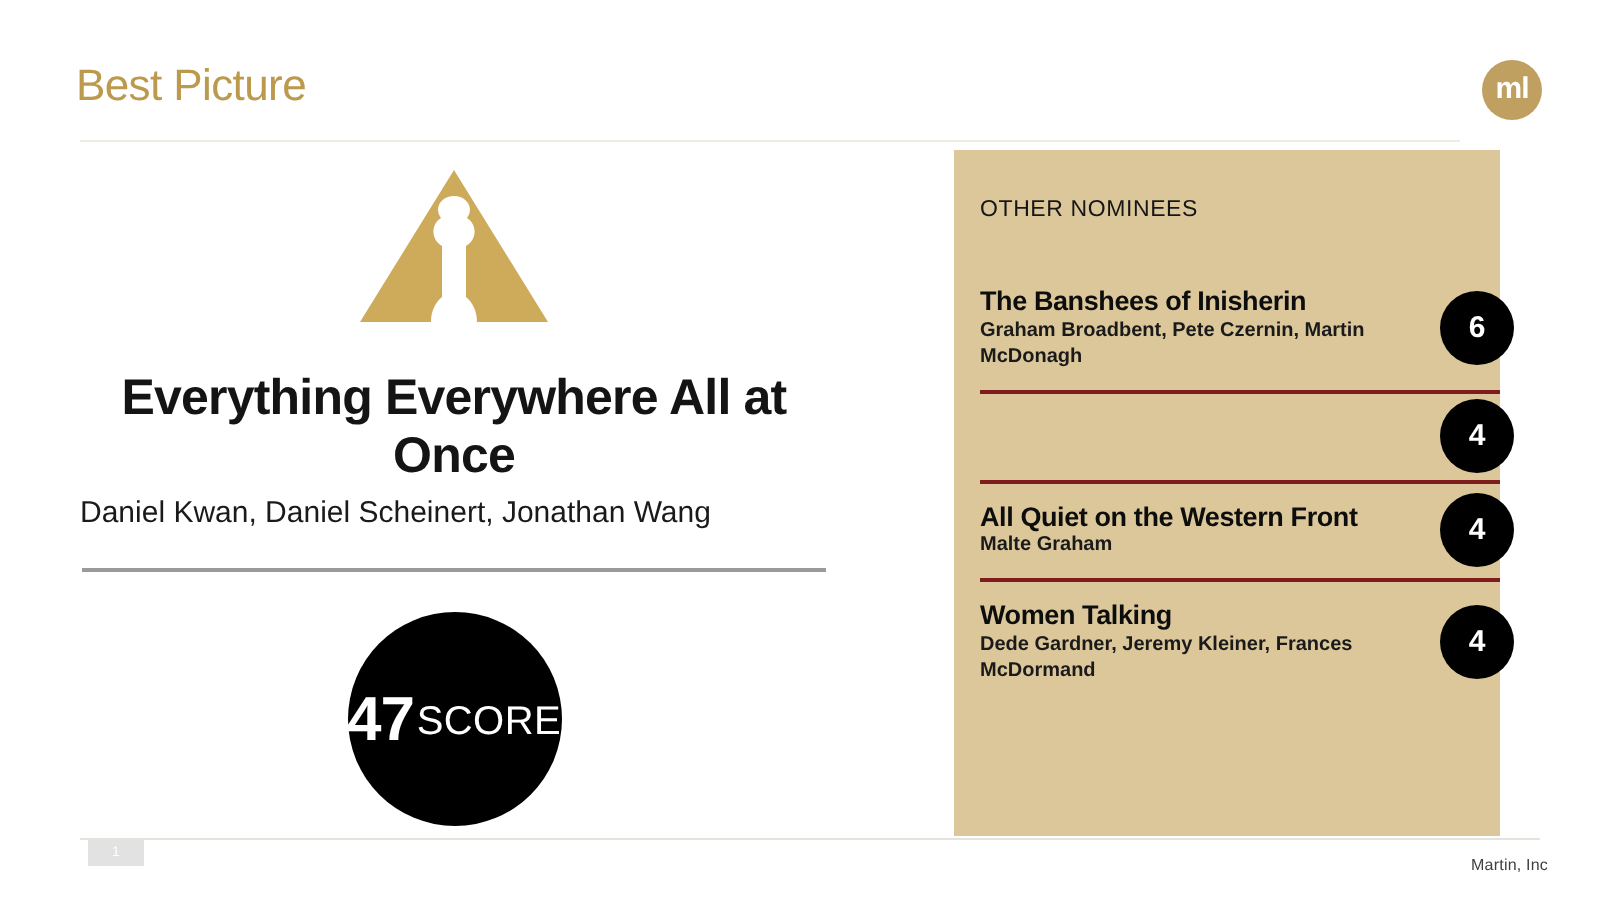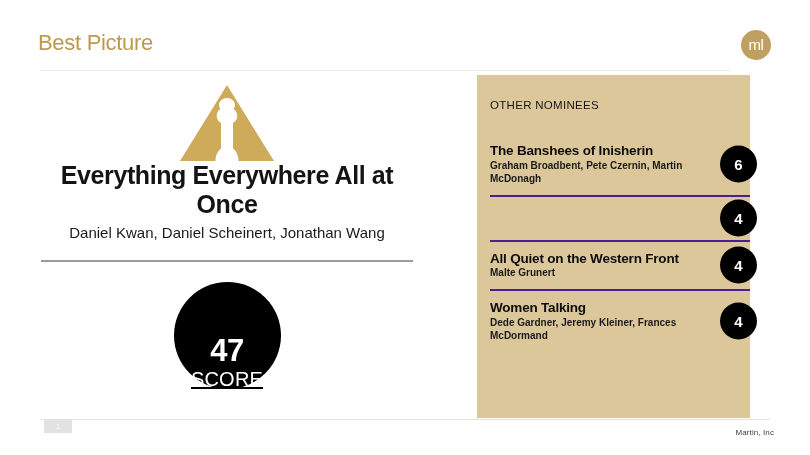--- a/index.html
+++ b/index.html
@@ -40,73 +40,71 @@
   .brand-logo {
     position: absolute;
     left: 741px;
     top: 30px;
     width: 30px;
     height: 30px;
     border-radius: 50%;
     background: #bfa061;
     color: #ffffff;
     font-size: 15px;
-    font-weight: 400;
+    font-weight: 700;
     line-height: 30px;
     text-align: center;
     letter-spacing: -0.5px;
   }
 
   
   .winner-block {
     position: absolute;
     left: 40px;
     top: 80px;
     width: 374px;
   }
   .oscar-logo {
     width: 94px;
     height: 76px;
     margin: 5px auto 0 auto;
     display: block;
   }
   .winner-title {
-    margin: 0 0 0 0;
+    margin: 24px 0 0 0;
     font-size: 25px;
     font-weight: bold;
     color: #141414;
     text-align: center;
     line-height: 1.14;
     letter-spacing: -0.4px;
   }
   .winner-people {
     margin: 6px 0 0 0;
     font-size: 15px;
     font-weight: 400;
     color: #1a1a1a;
-    text-align: center;
     line-height: 1.2;
   }
   .winner-rule {
     margin: 18px auto 0 auto;
     width: 372px;
     height: 2px;
     background: #9a9a9a;
   }
   .score-circle {
     margin: 20px auto 0 auto;
     width: 107px;
     height: 107px;
     border-radius: 50%;
     background: #000000;
     display: flex;
-    flex-direction: column;
+    flex-direction: row;
     align-items: center;
-    justify-content: flex-end;
-    text-decoration: underline;
+    justify-content: space-between;
   }
   .score-value {
     font-size: 31px;
     font-weight: bold;
     color: #ffffff;
     line-height: 1;
     letter-spacing: -0.5px;
   }
   .score-label {
     margin-top: 3px;
@@ -138,21 +136,21 @@
   }
   .nominees-list {
     position: absolute;
     left: 13px;
     top: 59px;
     width: 260px;
   }
   .nominee-row {
     position: relative;
     padding: 9px 0 9px 0;
-    border-bottom: 2px solid #4c1d95;
+    border-bottom: 2px solid #7f1d1d;
     min-height: 45px;
     box-sizing: border-box;
   }
   .nominee-row:last-child {
     border-bottom: none;
   }
   .nominee-text {
     width: 215px;
   }
   .nominee-title {
@@ -252,21 +250,21 @@
         <div class="nominee-badge">6</div>
       </div>
 
       <div class="nominee-row">
         <div class="nominee-badge">4</div>
       </div>
 
       <div class="nominee-row">
         <div class="nominee-text">
           <div class="nominee-title">All Quiet on the Western Front</div>
-          <div class="nominee-people">Malte Grunert</div>
+          <div class="nominee-people">Malte Graham</div>
         </div>
         <div class="nominee-badge">4</div>
       </div>
 
       <div class="nominee-row">
         <div class="nominee-text">
           <div class="nominee-title">Women Talking</div>
           <div class="nominee-people">Dede Gardner, Jeremy Kleiner, Frances McDormand</div>
         </div>
         <div class="nominee-badge">4</div>

